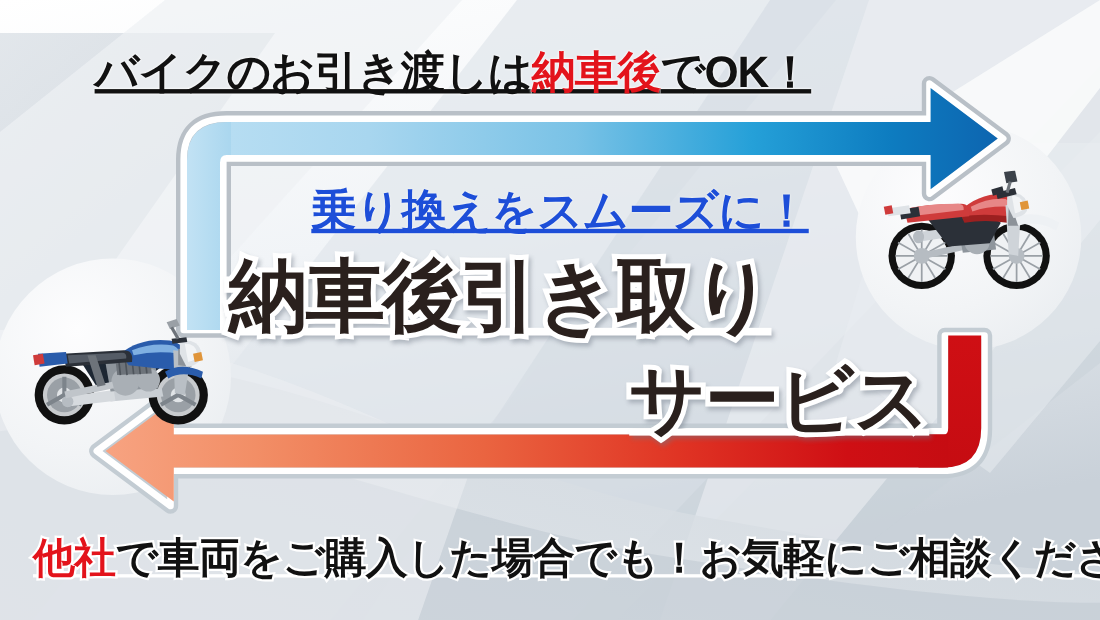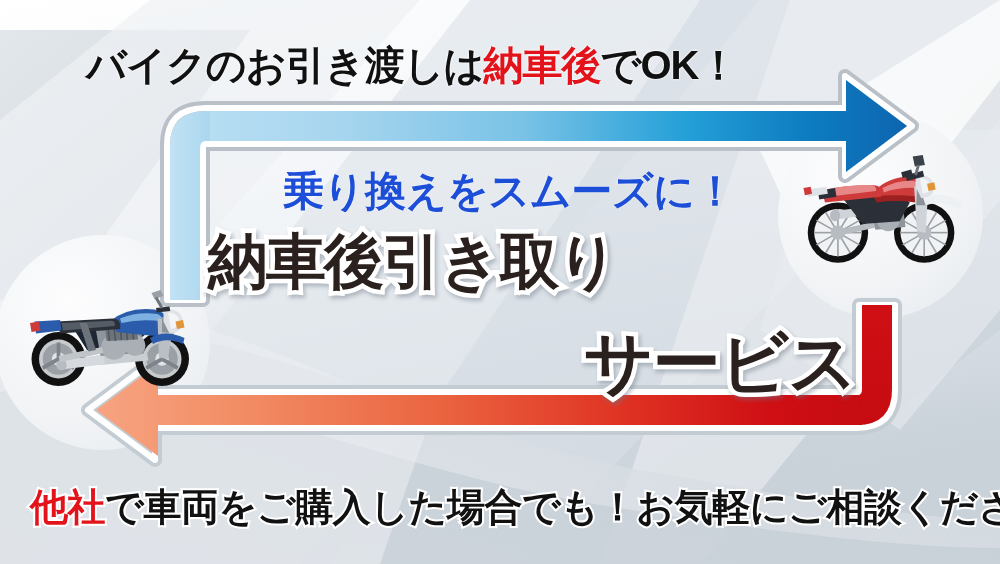--- a/index.html
+++ b/index.html
@@ -31,21 +31,21 @@
 
   
   .arrow-svg{position:absolute;left:0;top:0;width:1000px;height:564px;pointer-events:none;}
 
   
   .bike{position:absolute;}
   #bike-blue{left:15px;top:275px;width:195px;height:120px;}
   #bike-red{left:795px;top:155px;width:175px;height:115px;}
 
   
-  .txt{position:absolute;white-space:nowrap;}
+  .txt{position:absolute;white-space:nowrap;text-decoration:underline;}
 
   #top-caption{
     left:86px;top:38px;
     font-size:40px;font-weight:700;
     letter-spacing:-1px;
     color:#111111;
     -webkit-text-stroke:0px;
     text-shadow:0 0 2px rgba(255,255,255,.9),0 0 3px rgba(255,255,255,.8);
   }
   #top-caption .hl{color:#e3131b;}
@@ -61,27 +61,26 @@
   .big-line{
     font-weight:700;
     color:#2a201d;
     letter-spacing:-2px;
     -webkit-text-stroke:9px #ffffff;
     paint-order:stroke fill;
     filter:drop-shadow(2px 3px 2px rgba(110,120,132,.45));
   }
   #headline-1{
     left:208px;top:222px;
-    font-size:60px;
+    font-size:72px;
   }
   #headline-2{
     left:572px;top:318px;
     font-size:68px;
     letter-spacing:-1px;
-    margin-left:12px;
   }
 
   #bottom-caption{
     left:30px;top:482px;
     font-size:38px;font-weight:700;
     letter-spacing:-0.5px;
     color:#111111;
     -webkit-text-stroke:4px #ffffff;
     paint-order:stroke fill;
   }

